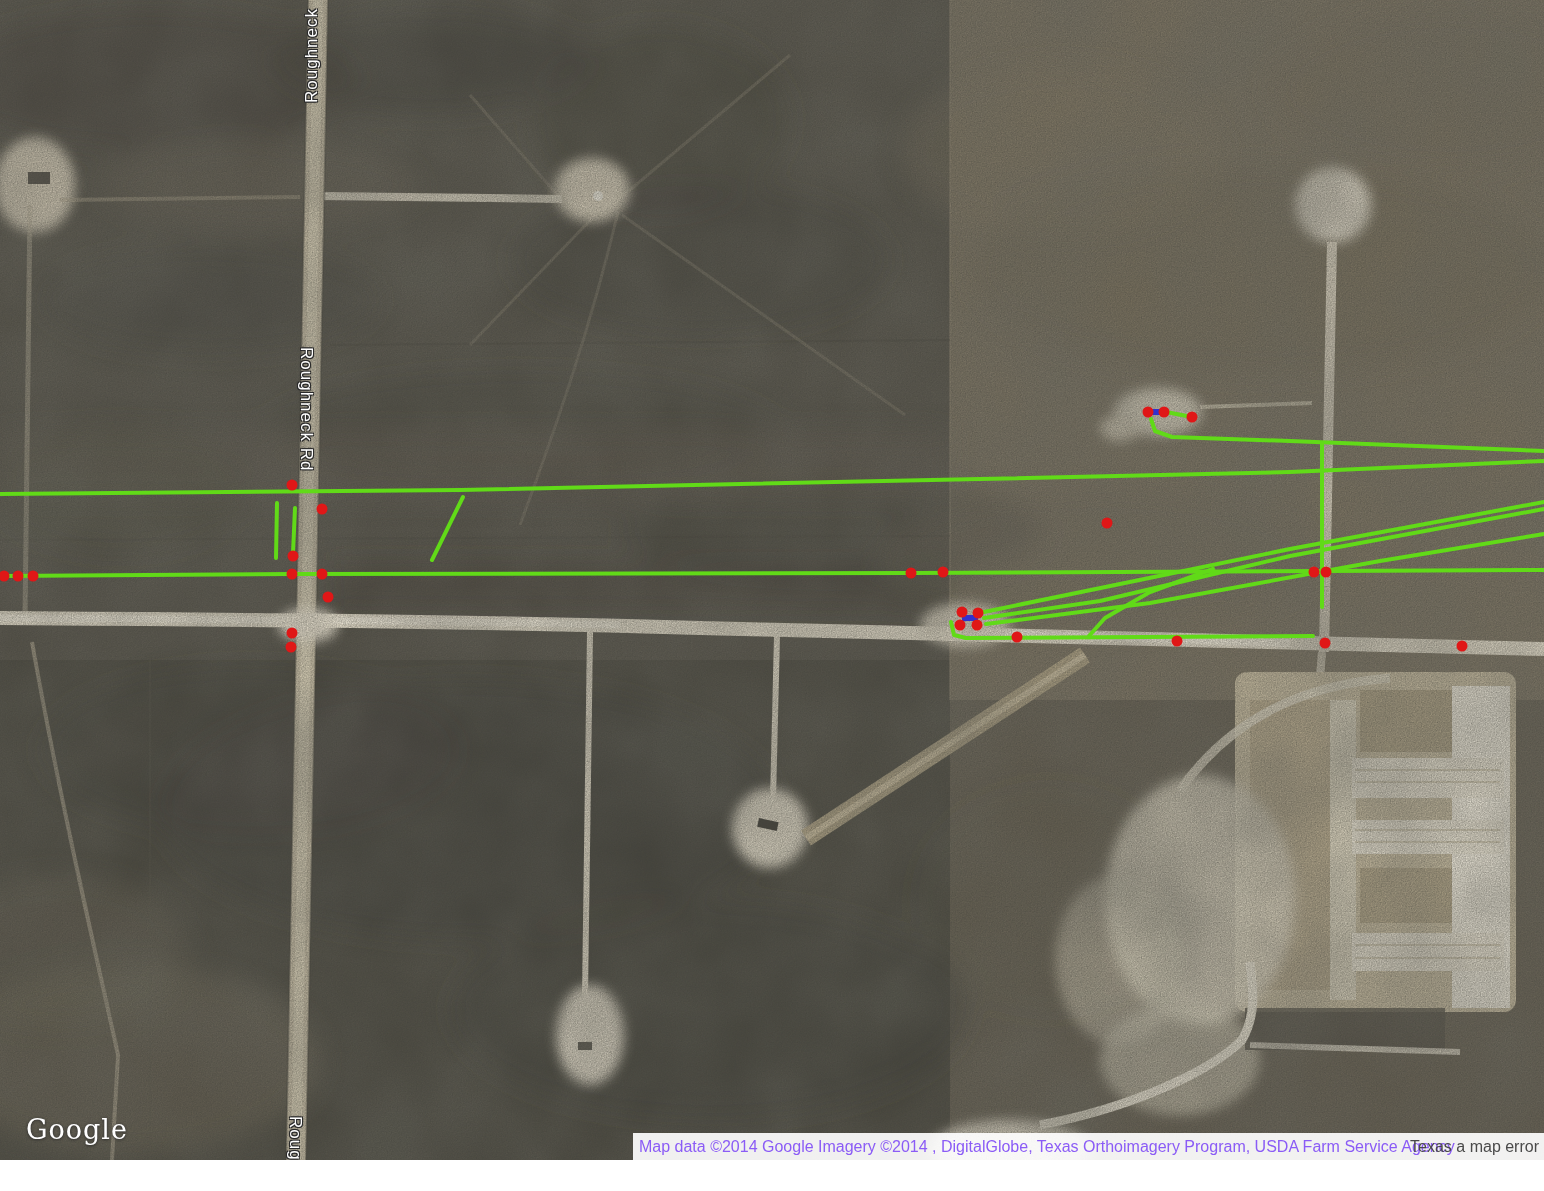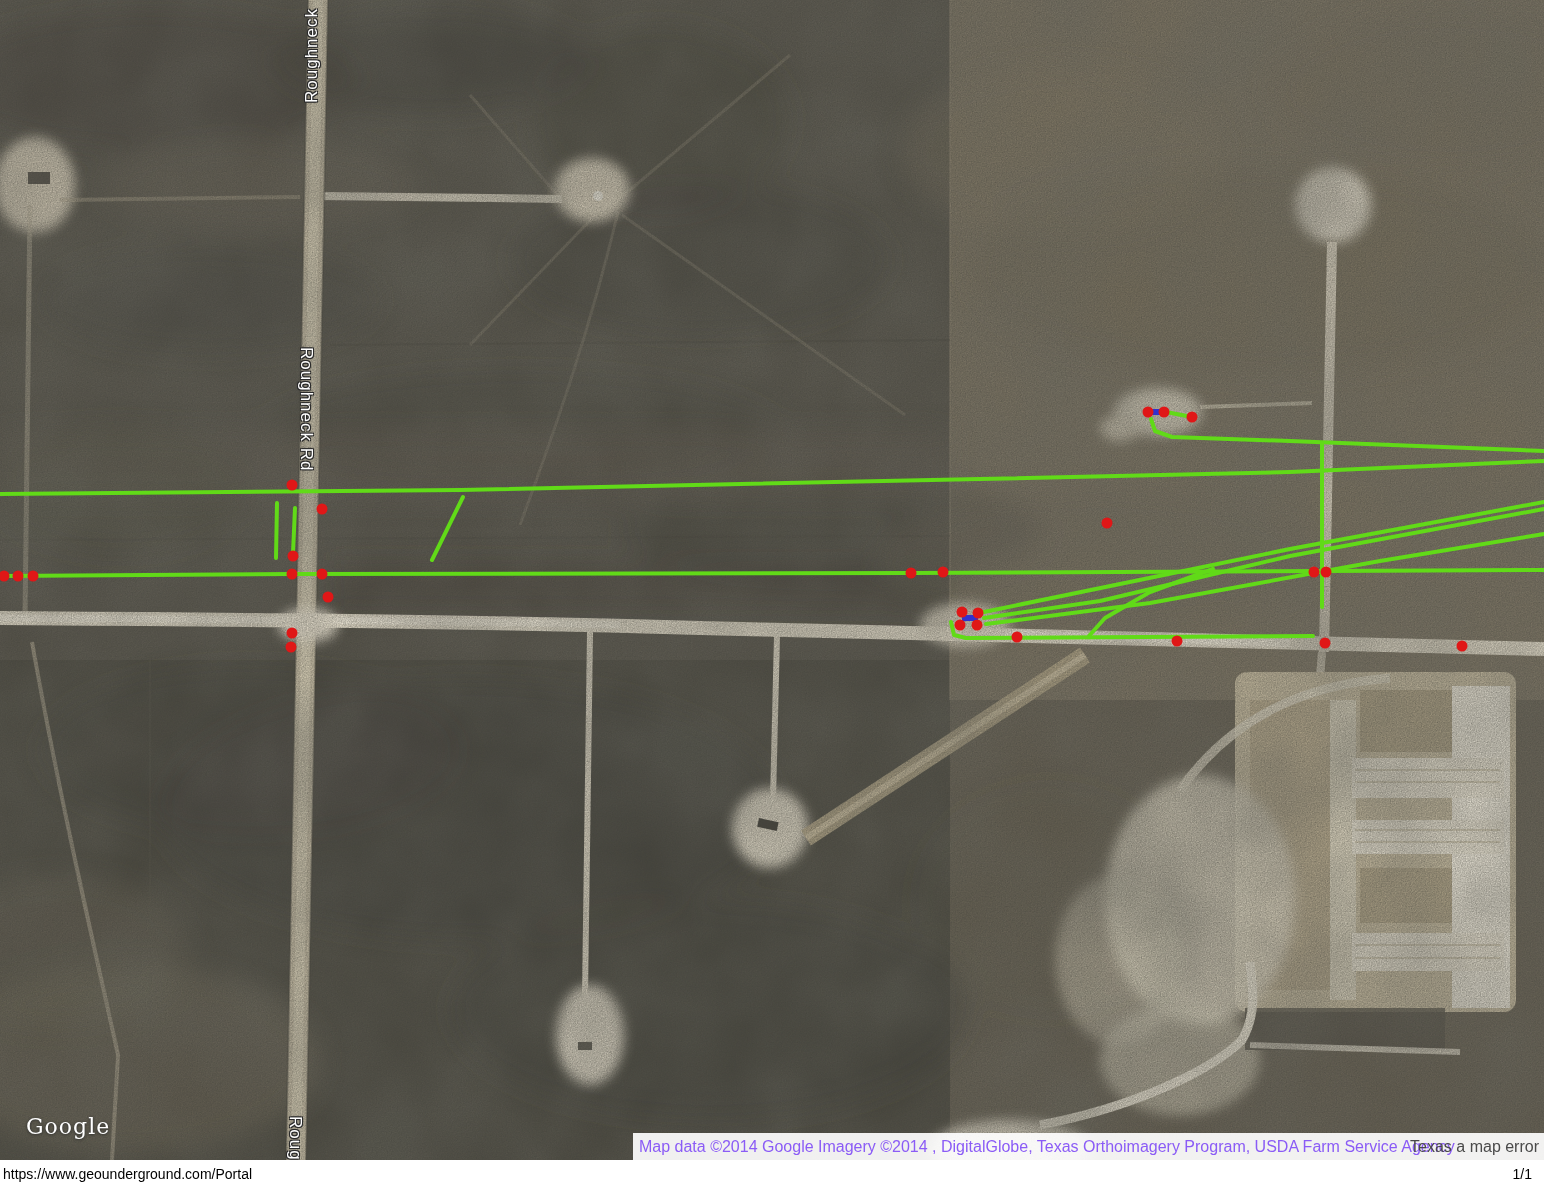--- a/index.html
+++ b/index.html
@@ -5,21 +5,21 @@
   html,body{margin:0;padding:0;}
   body{font-family:"Liberation Sans", sans-serif; background:#ffffff;}
   .page{position:relative; width:1544px; height:1191px; overflow:hidden; background:#ffffff;}
   .map{position:absolute; left:0; top:0; width:1544px; height:1160px; overflow:hidden; background:#5e5a4d; cursor:grab;}
   .map svg{position:absolute; left:0; top:0;}
   .road-label{position:absolute; color:#fff; font-size:17px; letter-spacing:1px; white-space:nowrap;
     text-shadow:-1px -1px 0 #2b2b2b, 1px -1px 0 #2b2b2b, -1px 1px 0 #2b2b2b, 1px 1px 0 #2b2b2b, 0 0 3px #2b2b2b;}
   .rl-top{left:302px; top:103px; transform:rotate(-90deg); transform-origin:top left;}
   .rl-mid{left:316px; top:347px; transform:rotate(90deg); transform-origin:top left;}
   .rl-bottom{left:305px; top:1116px; transform:rotate(90deg); transform-origin:top left;}
-  .glogo{position:absolute; left:26px; top:1114px; font-family:"DejaVu Serif", serif; font-size:22px; color:#ffffff;
+  .glogo{position:absolute; left:26px; top:1114px; font-family:"DejaVu Serif", serif; font-size:27px; color:#ffffff;
     letter-spacing:1px; text-shadow:0 1px 3px rgba(40,40,40,.8), 0 0 2px rgba(60,60,60,.6);}
   .attribar{position:absolute; left:633px; top:1133px; width:911px; height:27px; background:rgba(255,255,255,.92);
     font-size:16px; line-height:27px; color:#3a3a3a; white-space:nowrap; overflow:hidden;}
   .attribar .head{padding-left:6px; color:#8b5cf6;}
   .attribar .tail{color:#8b5cf6;}
   .report{position:absolute; right:5px; top:0; color:#4a4a4a; background:transparent;}
   .footer{position:absolute; left:0; top:1160px; width:1544px; height:31px; background:#ffffff; color:#000;}
   .footer .url{position:absolute; left:3px; top:6px; font-size:14px;}
   .footer .pageno{position:absolute; right:12px; top:6px; font-size:14px;}
 </style>
@@ -214,17 +214,13 @@
     <div class="road-label rl-bottom">Roughneck Rd</div>
 
     <div class="glogo">Google</div>
 
     <div class="attribar">
       <span class="head">Map data ©2014 Google Imagery ©2014 , DigitalGlobe, Texas Orthoimagery Program, USDA Far</span><span class="tail">m Service Agency</span>
       <span class="report">Texas a map error</span>
     </div>
   </div>
 
-  <div class="footer">
-    <span class="url">https://www.geounderground.com/Portal</span>
-    <span class="pageno">1/1</span>
-  </div>
 </div>
 
 </body></html>

